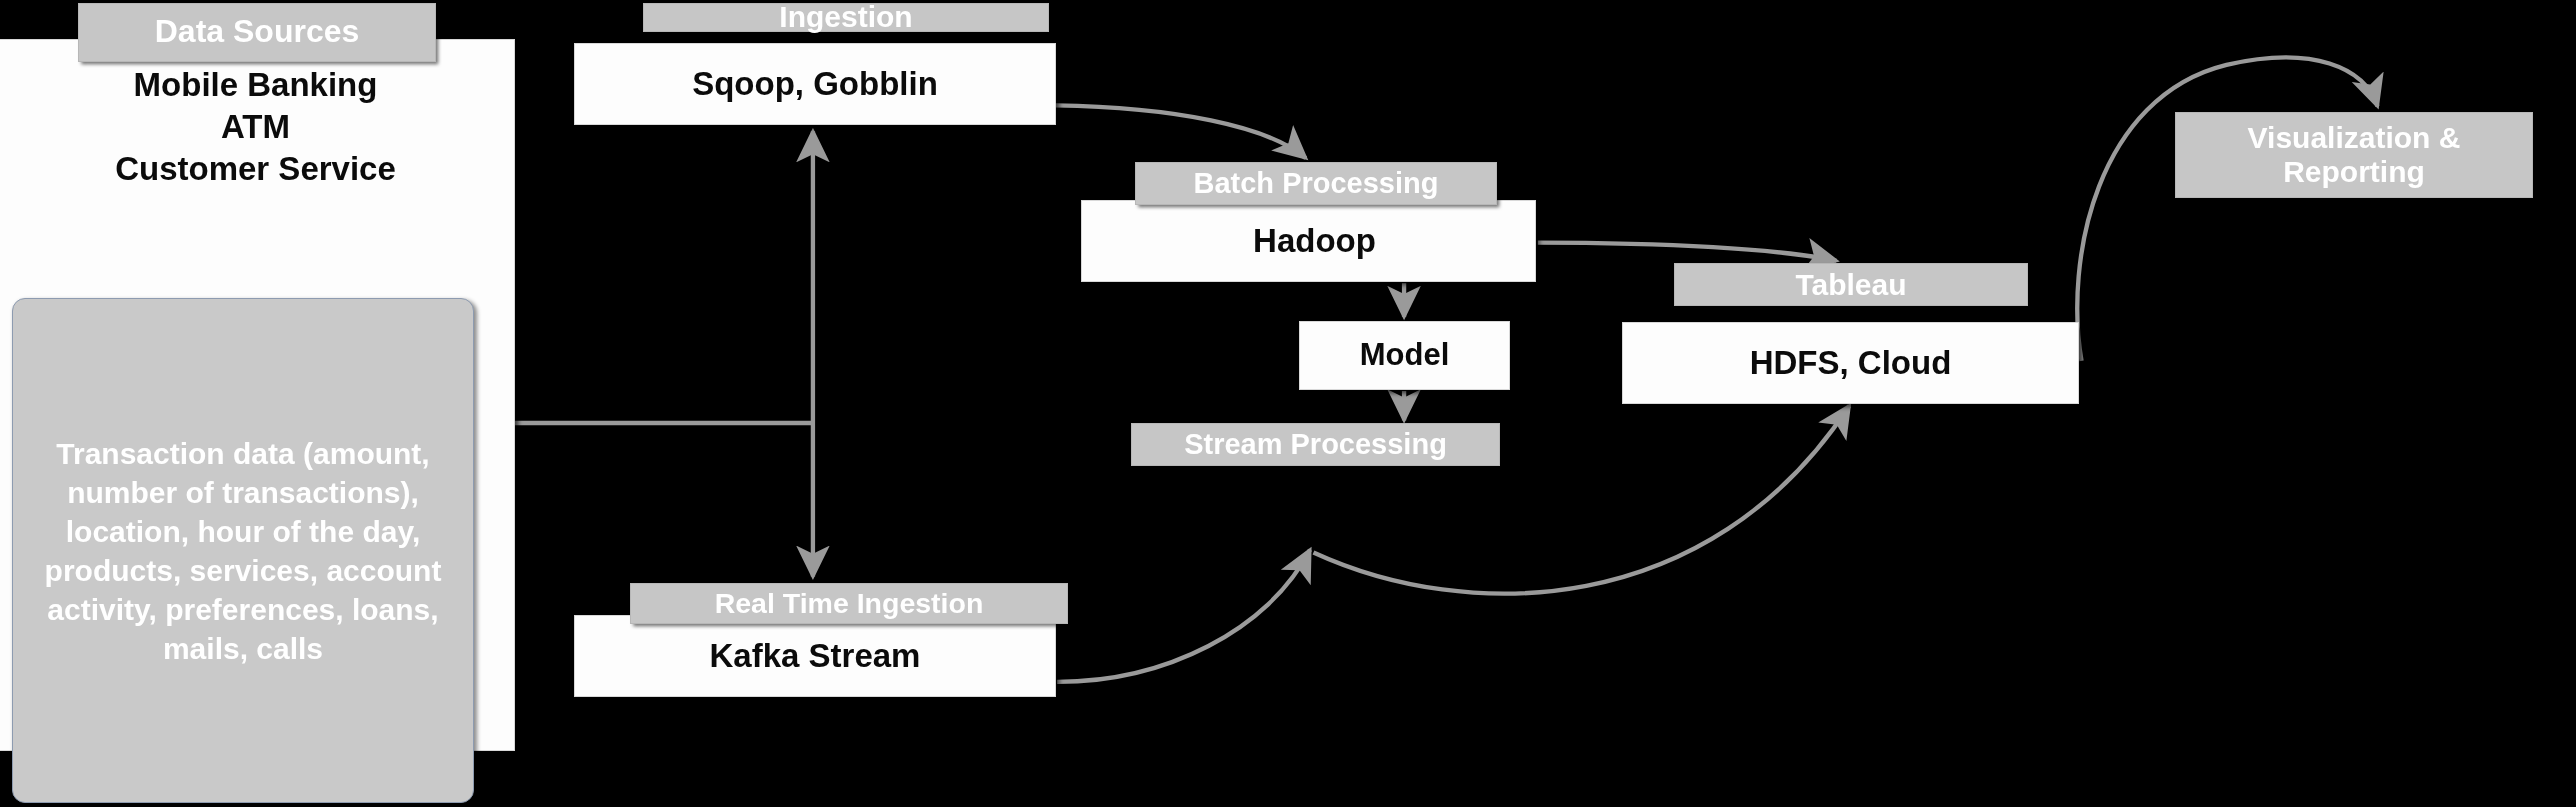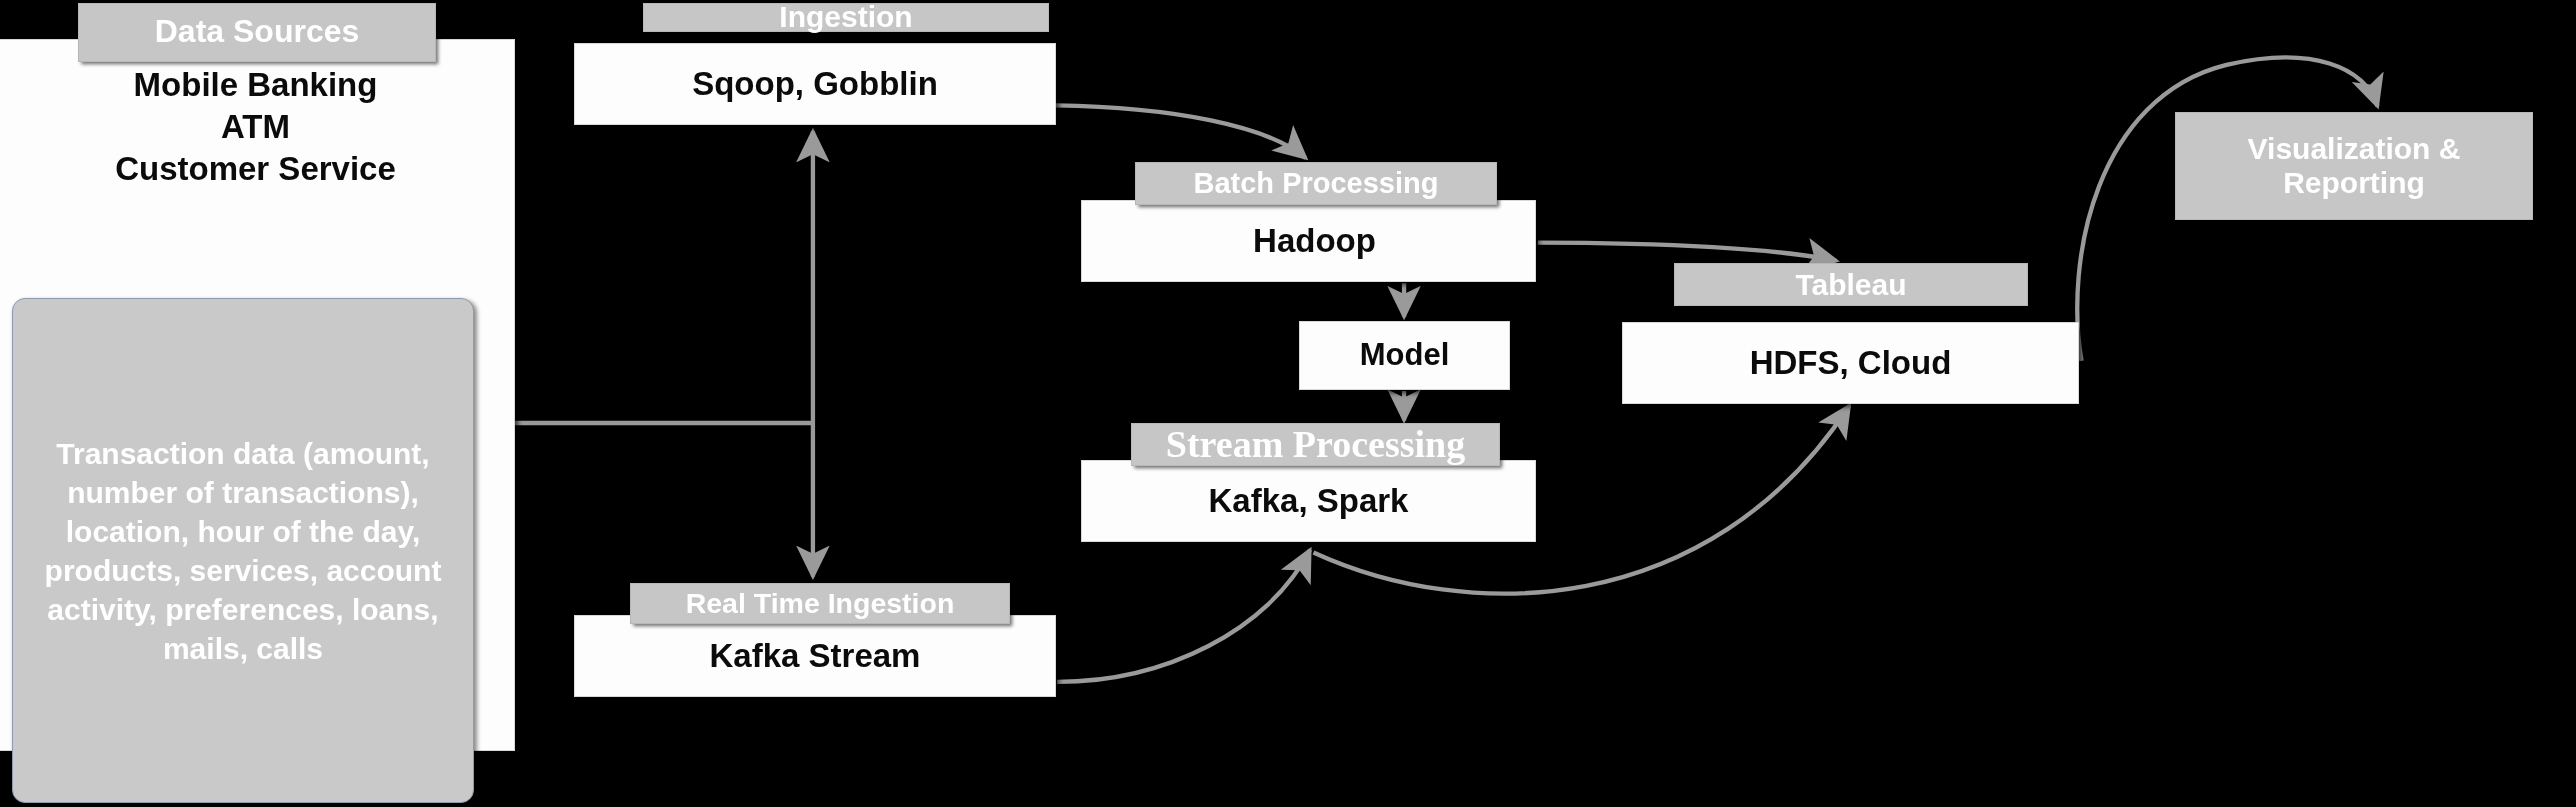--- a/index.html
+++ b/index.html
@@ -54,33 +54,33 @@
   #ing-body{left:574px;top:43px;  width:482px; height:82px; font-size:33px;justify-content:center;}
 
   
   #bp-hdr{left:1135px; top:162px; width:362px; height:43px; font-size:29px;}
   #bp-body{left:1081px;top:200px; width:455px; height:82px; font-size:33px;padding-left:12px;}
 
   
   #md-body{left:1299px;top:321px; width:211px; height:69px; font-size:31px;}
 
   
-  #sp-hdr{left:1131px; top:423px; width:369px; height:43px; font-size:38px;font-family:Liberation Serif, serif;}
+  #sp-hdr{left:1131px; top:423px; width:369px; height:43px; font-size:29px;}
   #sp-body{left:1081px;top:460px; width:455px; height:82px; font-size:33px;}
 
   
-  #rt-hdr{left:630px; top:583px; width:380px; height:41px; font-size:28.5px;}
+  #rt-hdr{left:630px; top:583px; width:438px; height:41px; font-size:28.5px;}
   #rt-body{left:574px;top:615px; width:482px; height:82px; font-size:33px;}
 
   
   #st-hdr{left:1674px; top:263px; width:354px; height:43px; font-size:30px;}
   #st-body{left:1622px;top:306px; width:457px; height:82px; font-size:33px;margin-top:16px;}
 
   
-  #vz-hdr{left:2175px; top:112px; width:358px; height:108px; font-size:30px;}
+  #vz-hdr{left:2175px; top:112px; width:358px; height:86px; font-size:30px;}
   #vz-body{left:2123px;top:188px; width:453px; height:289px; font-size:32px;}
   #vz-body .txt{line-height:1.30;}
 
   #wires{position:absolute;left:0;top:0;width:2576px;height:808px;z-index:1;}
 </style>
 </head>
 <body>
 
 <div id="stage">
 
@@ -137,23 +137,20 @@
     <span class="txt">Hadoop</span>
   </div>
   <div class="hdr" id="bp-hdr">
     <span>Batch Processing</span>
   </div>
 
   <div class="body" id="md-body">
     <span class="txt">Model</span>
   </div>
 
-  <div class="body" id="sp-body">
-    <span class="txt">Kafka, Spark</span>
-  </div>
   <div class="hdr" id="sp-hdr">
     <span>Stream Processing</span>
   </div>
 
   <div class="body" id="rt-body">
     <span class="txt">Kafka Stream</span>
   </div>
   <div class="hdr" id="rt-hdr">
     <span>Real Time Ingestion</span>
   </div>

